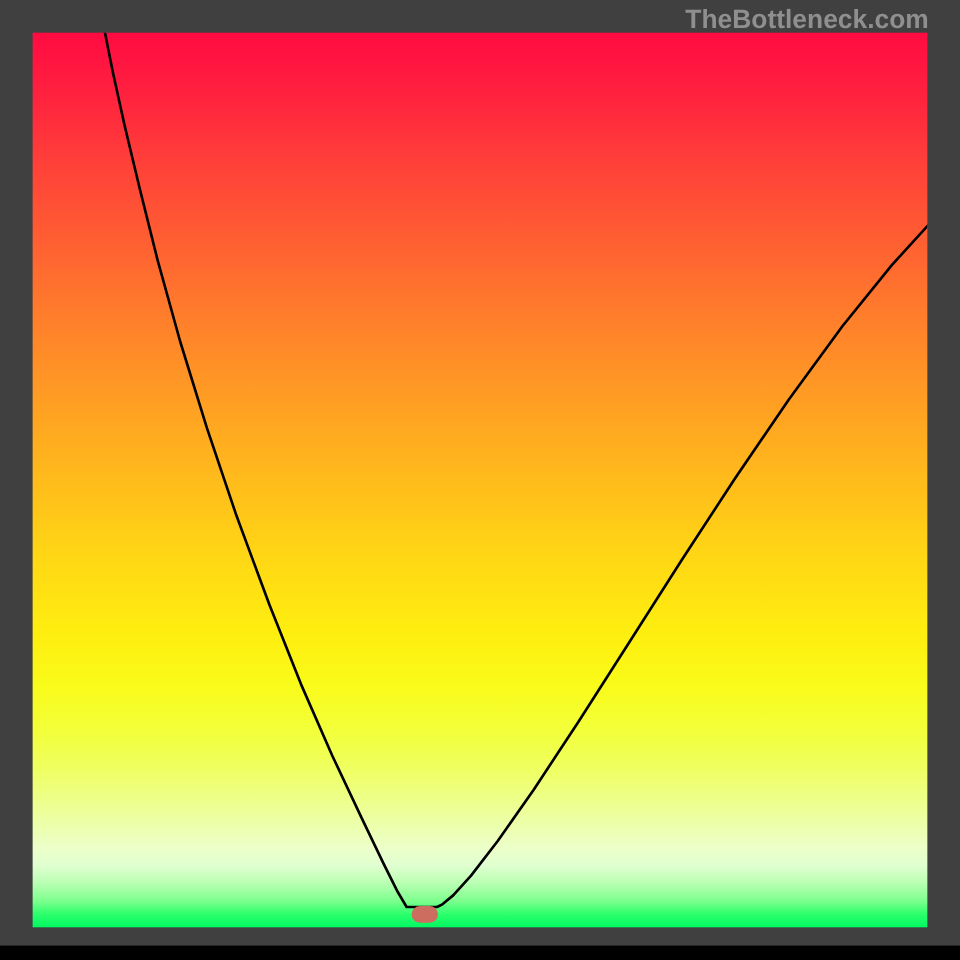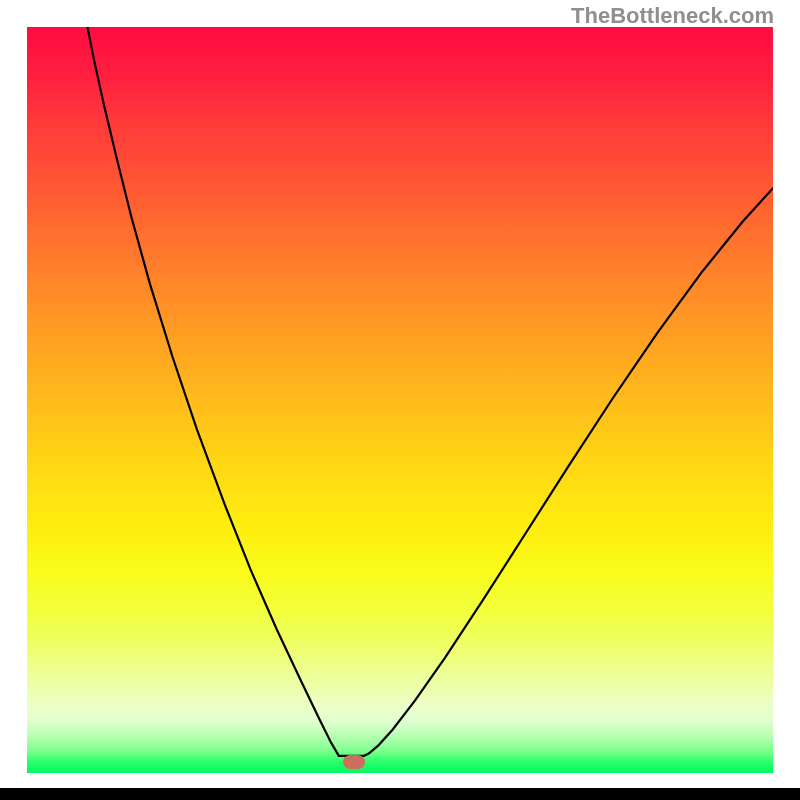--- a/index.html
+++ b/index.html
@@ -7,21 +7,21 @@
     padding: 0;
     width: 800px;
     height: 800px;
     background: #000000;
     overflow: hidden;
   }
   .stage {
     position: relative;
     width: 800px;
     height: 788px;
-    background: #ffffff;
+    background: #404040;
   }
   .plot {
     position: absolute;
     left: 27px;
     top: 27px;
     width: 746px;
     height: 746px;
     overflow: hidden;
   }
   .gradient {

